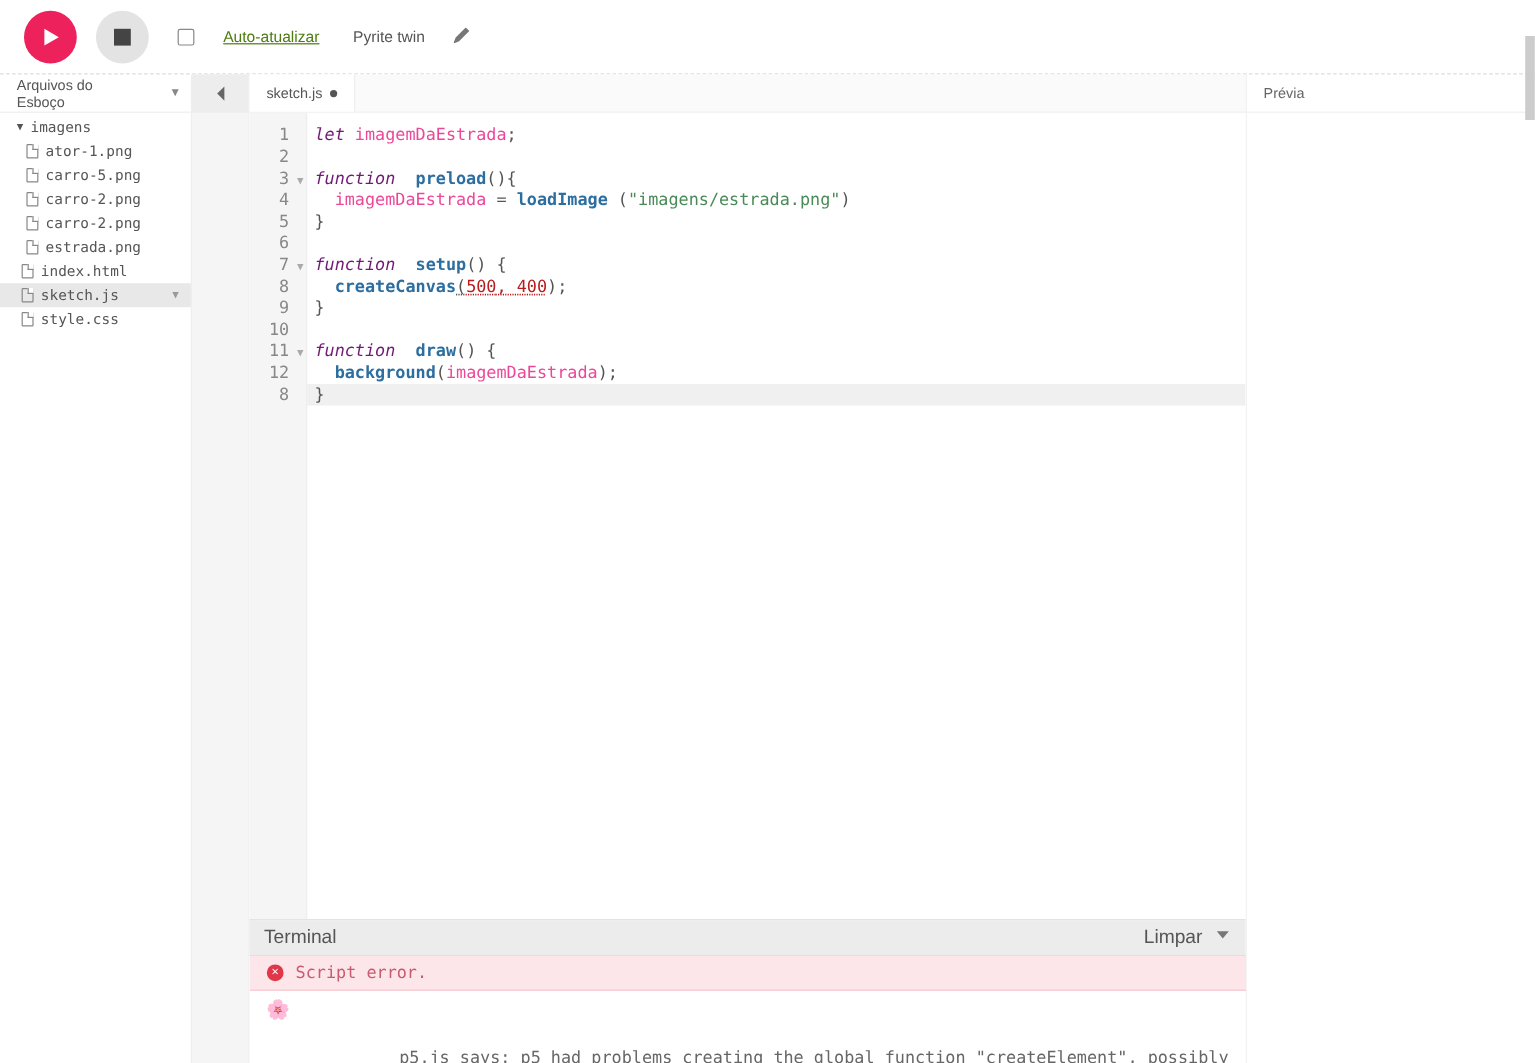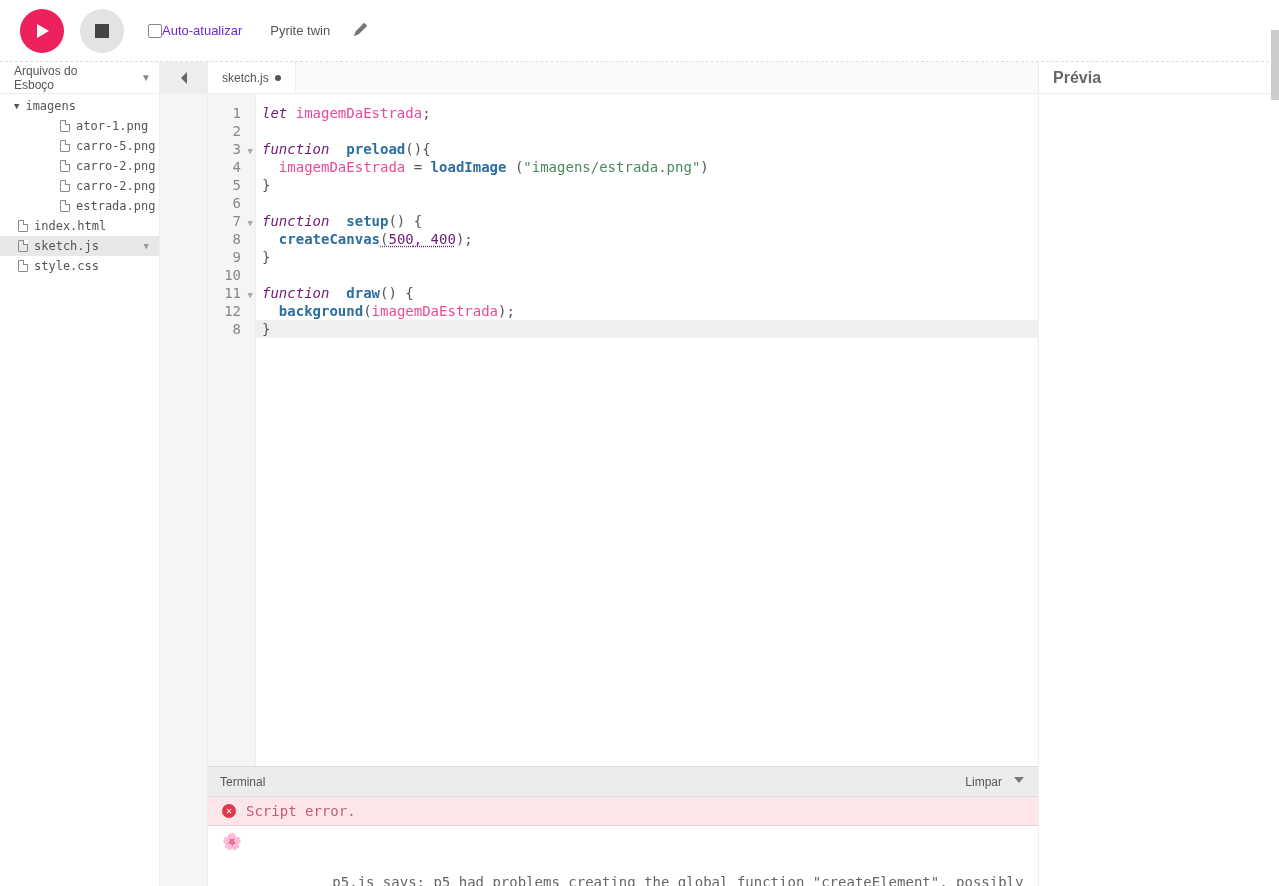--- a/index.html
+++ b/index.html
@@ -4,37 +4,37 @@
 <style>
 * { margin: 0; padding: 0; box-sizing: border-box; }
 body { font-family: -apple-system, BlinkMacSystemFont, "Segoe UI", Arial, sans-serif; font-size: 13px; color: #333; background: #fff; overflow: hidden; }
 
 
 .toolbar { height: 62px; display: flex; align-items: center; padding: 0 20px; gap: 16px; border-bottom: 1px dashed #ddd; }
 .play-btn { width: 44px; height: 44px; border-radius: 50%; background: #ed225d; display: flex; align-items: center; justify-content: center; cursor: pointer; }
 .play-btn svg { fill: #fff; }
 .stop-btn { width: 44px; height: 44px; border-radius: 50%; background: #e3e3e3; display: flex; align-items: center; justify-content: center; cursor: pointer; }
 .stop-btn .sq { width: 14px; height: 14px; background: #444; }
-.auto-refresh { display: flex; align-items: center; gap: 0; margin-left: 8px; color: #6d28d9; }
+.auto-refresh { display: flex; align-items: center; gap: 24px; margin-left: 8px; color: #4d7c0f; text-decoration: underline; }
 .checkbox { width: 14px; height: 14px; border: 1.5px solid #888; border-radius: 2px; cursor: pointer; }
 .proj-name { display: flex; align-items: center; gap: 24px; color: #555; margin-left: 12px; }
 .pencil-icon svg { fill: #777; }
 
 
 .main { display: flex; height: calc(100vh - 62px); }
 
 
 .sidebar { width: 160px; border-right: 1px solid #eee; display: flex; flex-direction: column; }
 .sidebar-header { height: 32px; display: flex; align-items: center; justify-content: space-between; padding: 0 8px 0 14px; color: #555; border-bottom: 1px solid #eee; font-size: 12px; gap: 36px; }
 .sidebar-header .caret { font-size: 10px; color: #888; }
 .file-tree { font-family: "Menlo", "Consolas", monospace; font-size: 12px; color: #555; padding-top: 2px; }
 .tree-folder { display: flex; align-items: center; gap: 6px; padding: 3px 0 3px 14px; cursor: pointer; }
 .tree-folder .arrow { font-size: 9px; }
 .tree-file { display: flex; align-items: center; gap: 6px; padding: 3px 0 3px 18px; cursor: pointer; }
-.tree-file.nested { padding-left: 60px; }
+.tree-file.nested { padding-left: 22px; }
 .tree-file.active { background: #e8e8e8; justify-content: space-between; padding-right: 10px; }
 .tree-file.active .file-main { display: flex; align-items: center; gap: 6px; }
 .file-icon { width: 10px; height: 12px; border: 1px solid #888; border-radius: 1px; position: relative; }
 .file-icon::before { content: ''; position: absolute; top: -1px; right: -1px; width: 4px; height: 4px; background: #fff; border-left: 1px solid #888; border-bottom: 1px solid #888; }
 .dropdown-caret { color: #999; font-size: 9px; }
 
 
 .collapse-strip { width: 48px; background: #f5f5f5; border-right: 1px solid #eee; display: flex; flex-direction: column; }
 .collapse-btn { height: 32px; display: flex; align-items: center; justify-content: center; cursor: pointer; border-bottom: 1px solid #eee; background: #ededed; }
 .collapse-btn svg { fill: #666; }
@@ -51,40 +51,40 @@
 .gutter .fold { position: absolute; right: -2px; top: 2px; font-size: 9px; color: #aaa; }
 .code { flex: 1; font-family: "Menlo","Consolas",monospace; font-size: 14px; line-height: 18px; padding: 10px 6px 0 6px; white-space: pre; color: #555; position: relative; }
 .code .line { height: 18px; }
 .code .cur-line { background: #f0f0f0; position: absolute; left: 0; right: 0; height: 18px; z-index: 0; }
 .code .line span { position: relative; z-index: 1; }
 .kw { color: #701a75; font-style: italic; }
 .var { color: #ec4899; }
 .fn { color: #2c6ea0; font-weight: 600; }
 .fn2 { color: #2c6ea0; font-weight: 600; }
 .str { color: #4a8a56; }
-.num { color: #701a75; }
+.num { color: #b91c1c; }
 .punct { color: #555; }
 .underline { text-decoration: underline; text-decoration-style: dotted; text-underline-offset: 2px; }
 
 
 .console { border-top: 1px solid #ddd; background: #fff; display: flex; flex-direction: column; height: 120px; }
-.console-header { height: 30px; background: #ececec; display: flex; align-items: center; justify-content: space-between; padding: 0 12px; color: #555; font-size: 12px; border-bottom: 1px solid #ddd; }
+.console-header { height: 30px; background: #ececec; display: flex; align-items: center; justify-content: space-between; padding: 0 12px; color: #555; font-size: 16px; border-bottom: 1px solid #ddd; }
 .console-header .right { display: flex; align-items: center; gap: 10px; }
 .console-body { flex: 1; overflow-y: auto; font-family: "Menlo","Consolas",monospace; font-size: 14px; line-height: 20px; position: relative; }
 .console-error { background: #fde6e9; padding: 4px 14px; display: flex; align-items: center; gap: 10px; color: #c95b6e; border-bottom: 1px solid #f5c9d0; }
 .err-icon { width: 14px; height: 14px; border-radius: 50%; background: #e03749; display: flex; align-items: center; justify-content: center; color: #fff; font-size: 10px; font-weight: bold; }
 .console-msg { padding: 6px 14px 6px 40px; color: #666; position: relative; white-space: pre-wrap; word-break: break-word; }
 .flower { position: absolute; left: 14px; top: 6px; font-size: 16px; }
 .console-body::-webkit-scrollbar { width: 10px; }
 .console-body::-webkit-scrollbar-thumb { background: #ccc; }
 .console-scrollbar { position: absolute; right: 0; top: 30px; width: 8px; height: 70px; background: #ccc; }
 
 
 .preview-col { width: 240px; display: flex; flex-direction: column; }
-.preview-header { height: 32px; display: flex; align-items: center; padding: 0 14px; color: #666; font-size: 16px; border-bottom: 1px solid #eee; font-weight: bold; }
+.preview-header { height: 32px; display: flex; align-items: center; padding: 0 14px; color: #666; font-size: 12px; border-bottom: 1px solid #eee; }
 .preview-body { flex: 1; background: #fff; }
 
 .chevron-down { display:inline-block; }
 </style>
 </head>
 <body>
 
 <div class="toolbar">
   <div class="play-btn">
     <svg width="16" height="16" viewBox="0 0 16 16">

